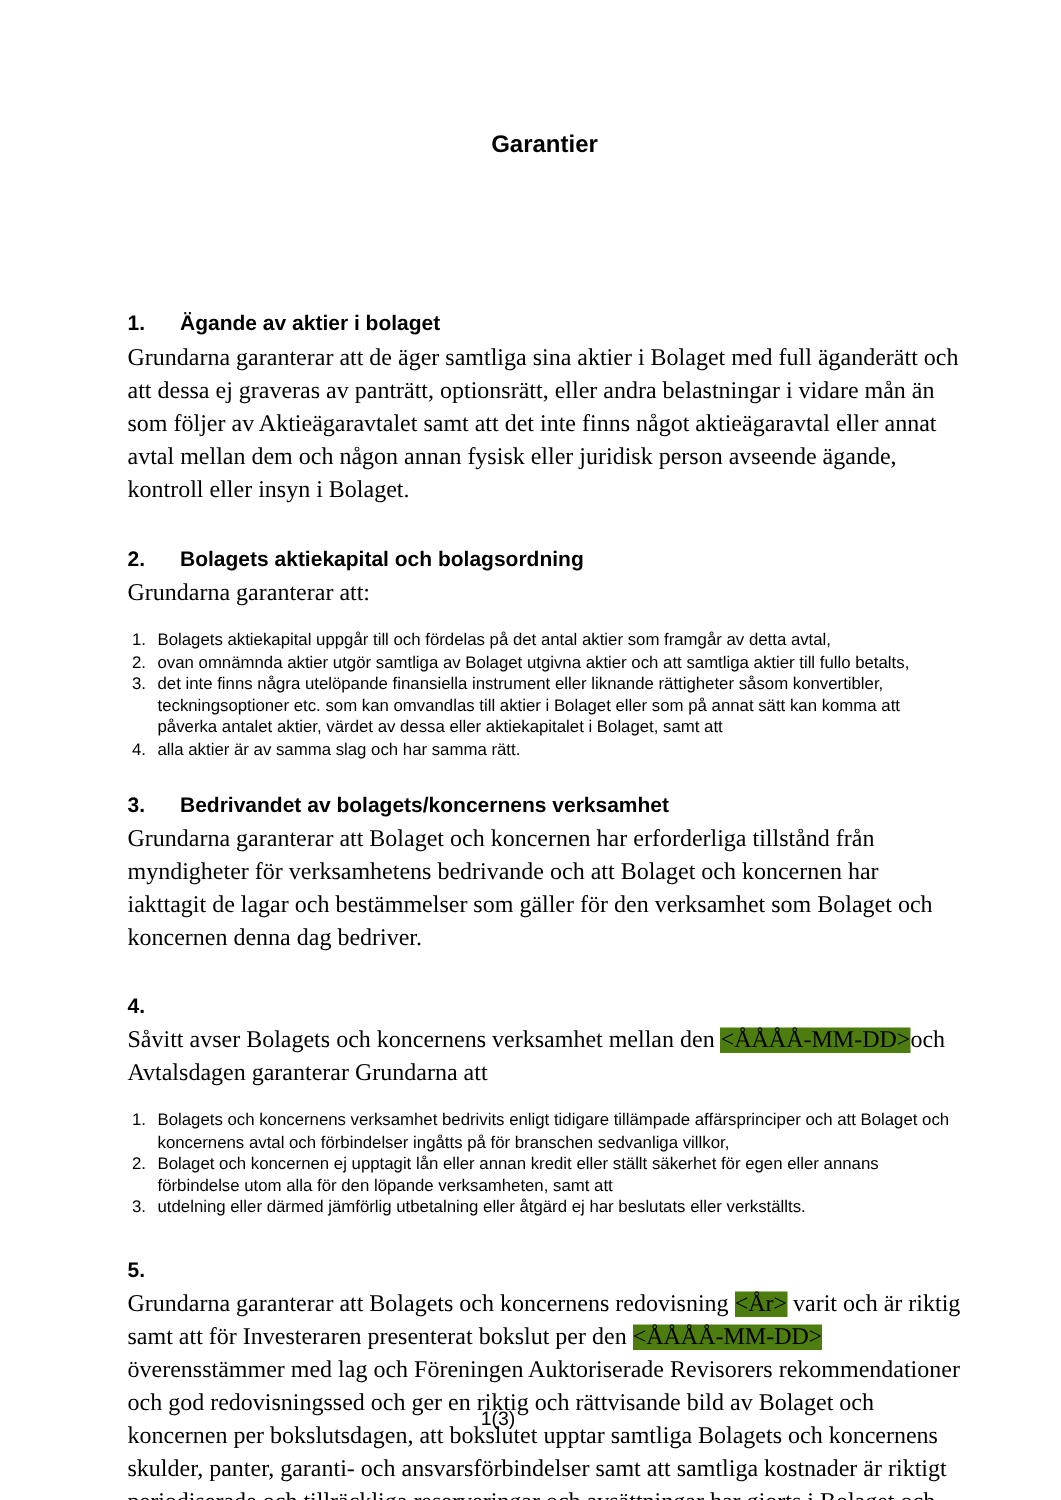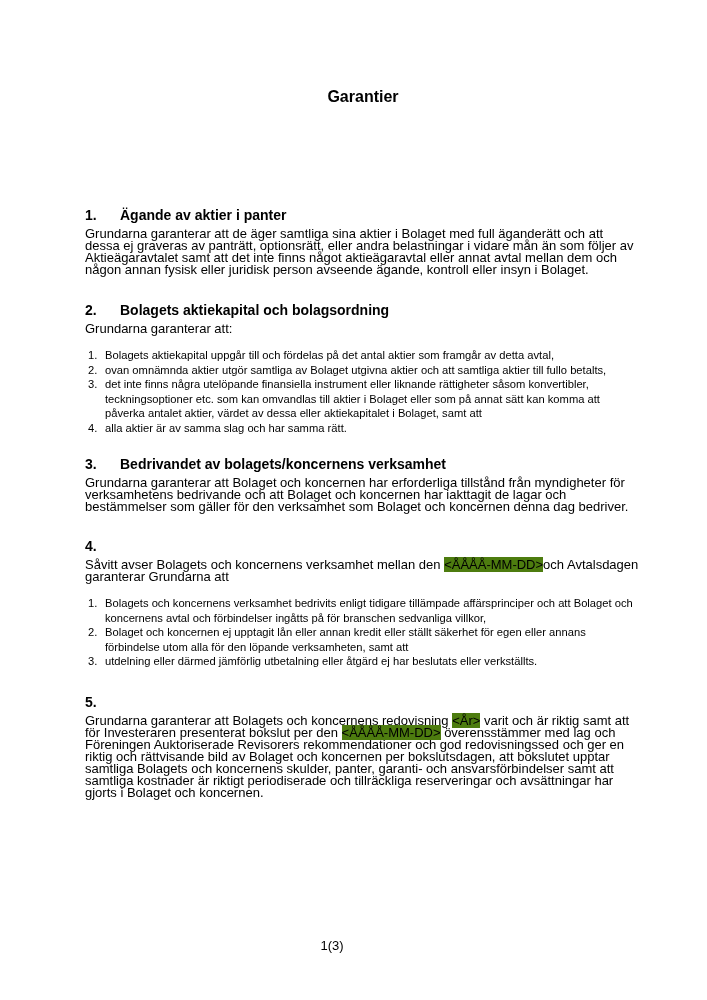--- a/index.html
+++ b/index.html
@@ -35,22 +35,23 @@
   .sec-head {
     display: flex;
     font-size: 14px;
     line-height: 20px;
     font-weight: bold;
     margin: 0 0 3px 0;
   }
   .sec-num { width: 35px; flex-shrink: 0; }
   .body-par {
     margin: 0;
-    font-size: 13px;
-    line-height: 12px;
+    font-size: 16px;
+    line-height: 22px;
+    font-family: Liberation Serif, serif;
   }
   .gap { height: 13px; }
   .olist { margin: 0; }
   .oitem {
     display: flex;
     font-size: 11.2px;
     line-height: 14.5px;
     padding-left: 3px;
   }
   .oitem .n { width: 17px; flex-shrink: 0; }
@@ -70,21 +71,21 @@
 <body>
 
 <div class="page">
   <div class="content">
 
     <h1 class="doc-title">Garantier</h1>
 
     <div class="sec s1">
       <div class="sec-head">
         <span class="sec-num">1.</span>
-        <span class="sec-title">Ägande av aktier i panter</span>
+        <span class="sec-title">Ägande av aktier i bolaget</span>
       </div>
       <p class="body-par">Grundarna garanterar att de äger samtliga sina aktier i Bolaget med full äganderätt och att dessa ej graveras av panträtt, optionsrätt, eller andra belastningar i vidare mån än som följer av Aktieägaravtalet samt att det inte finns något aktieägaravtal eller annat avtal mellan dem och någon annan fysisk eller juridisk person avseende ägande, kontroll eller insyn i Bolaget.</p>
     </div>
 
     <div class="sec s2">
       <div class="sec-head">
         <span class="sec-num">2.</span>
         <span class="sec-title">Bolagets aktiekapital och bolagsordning</span>
       </div>
       <p class="body-par">Grundarna garanterar att:</p>

